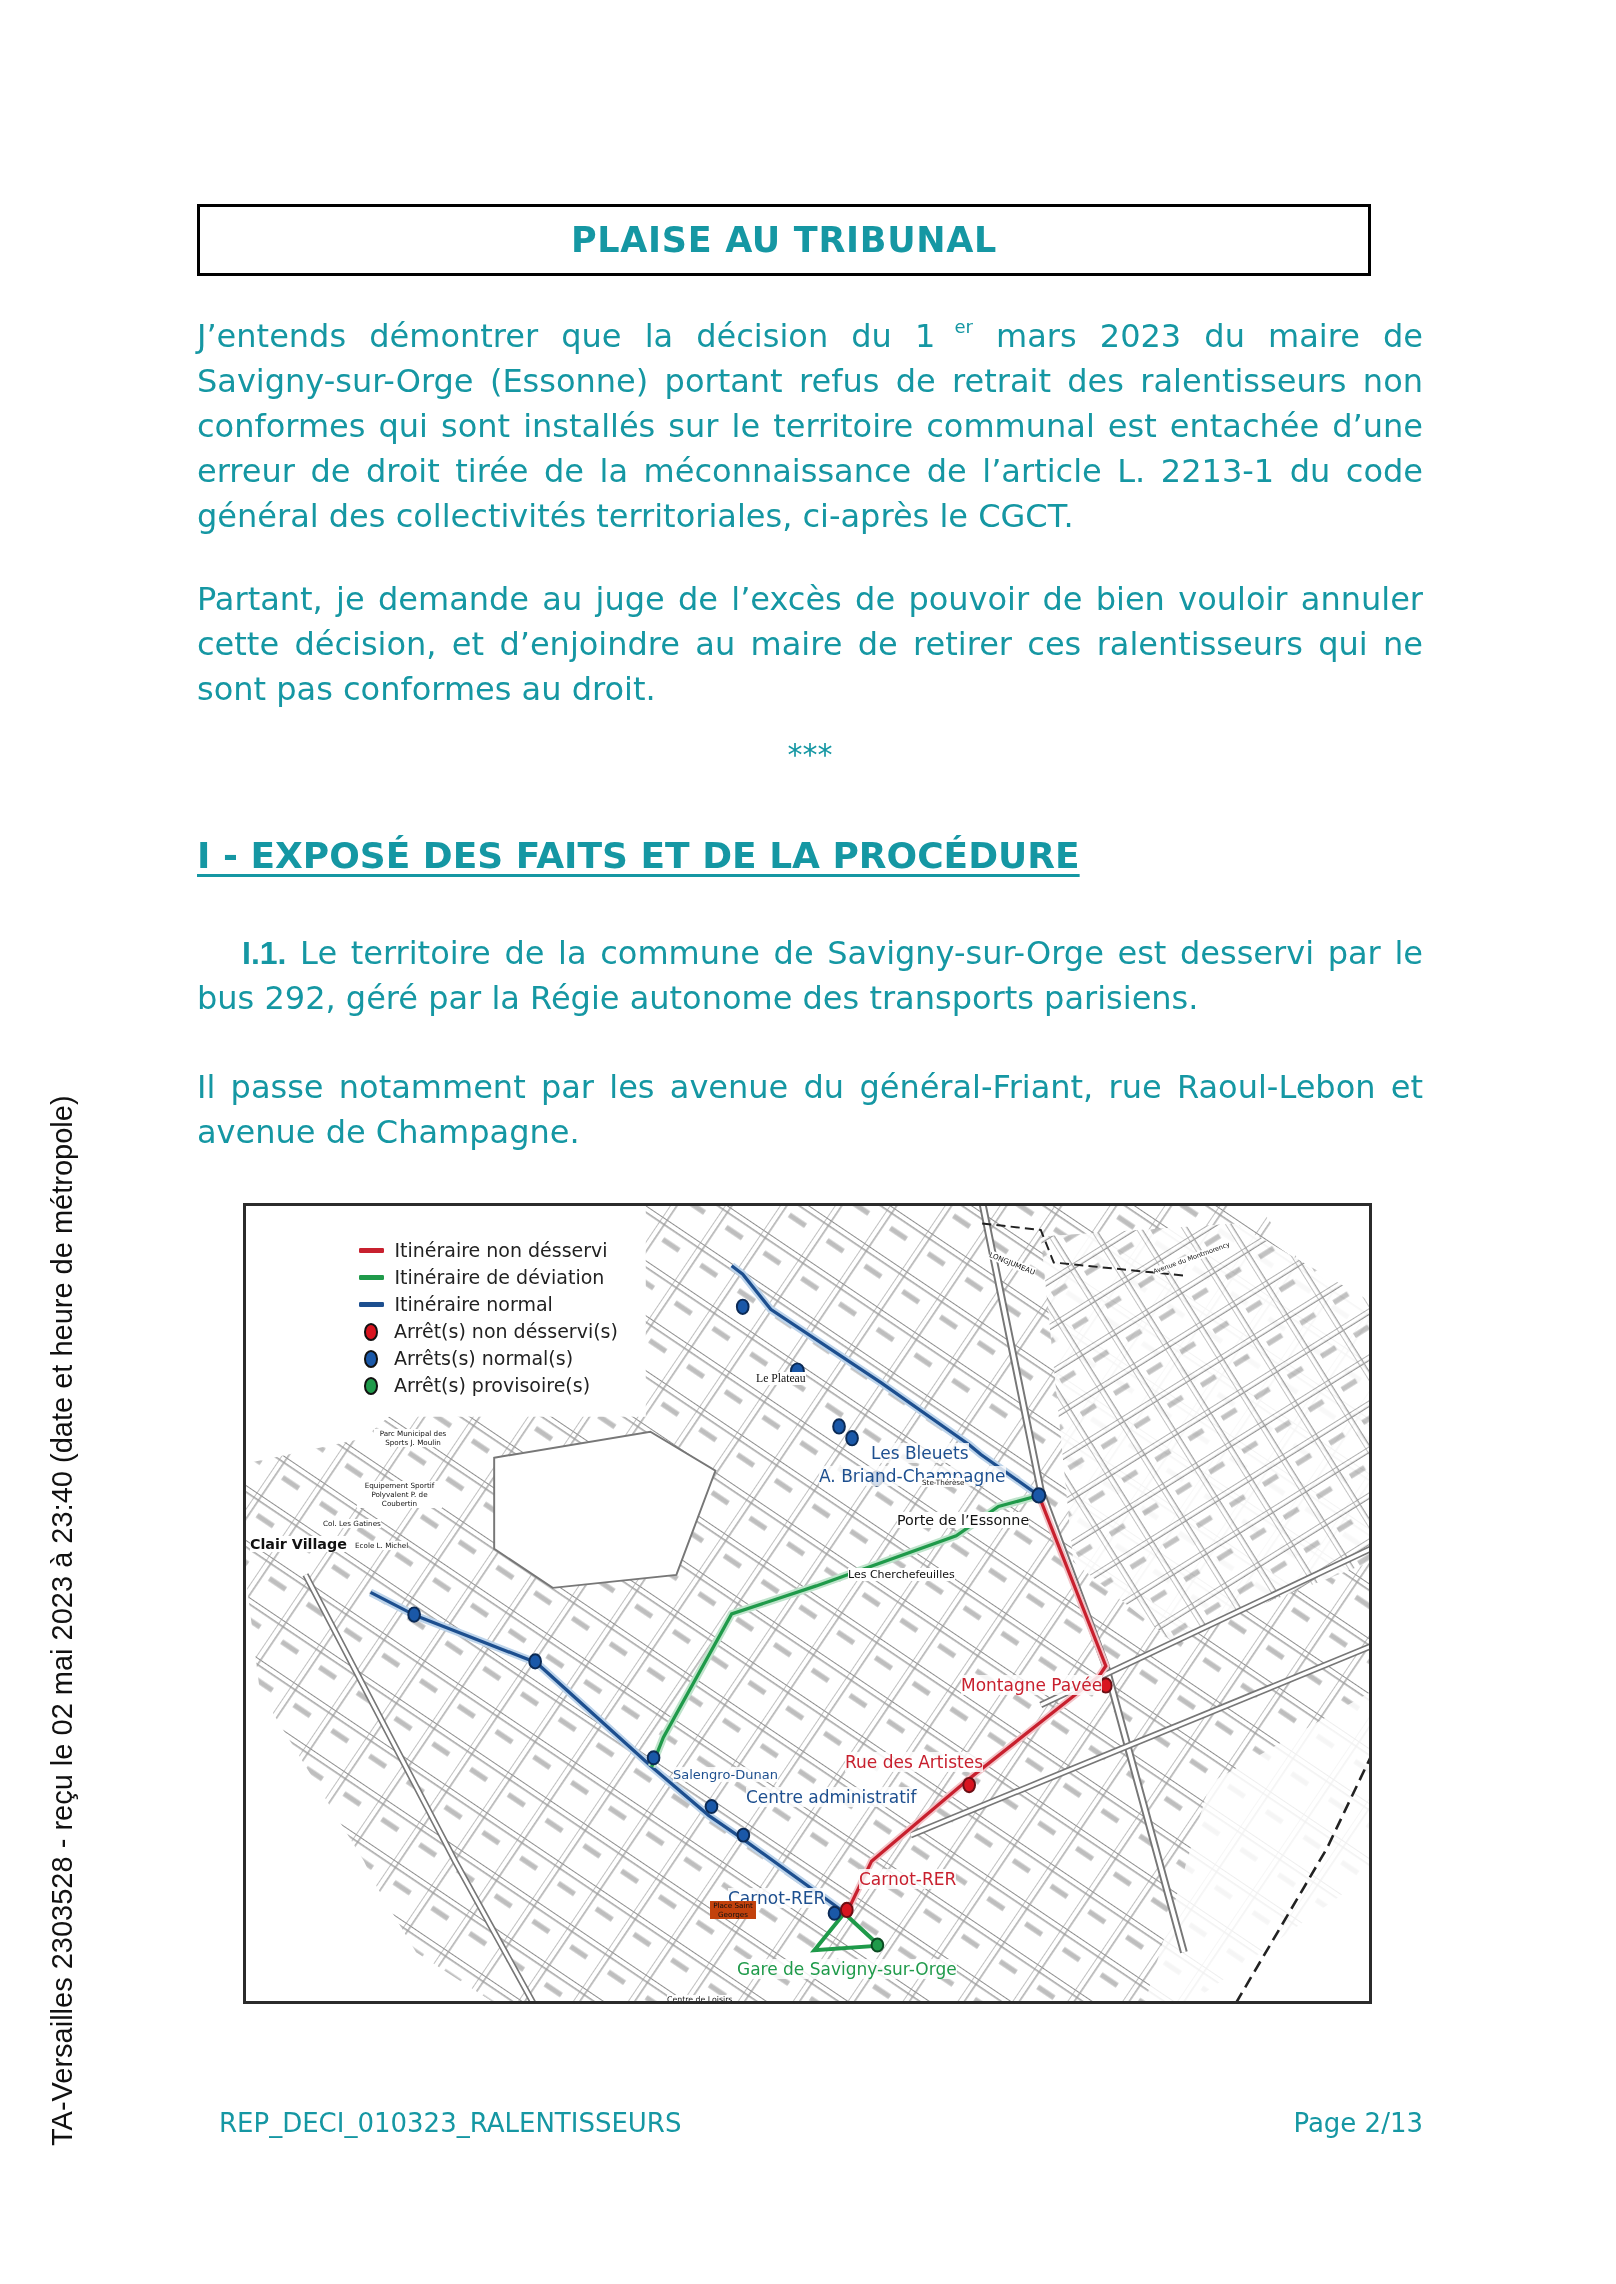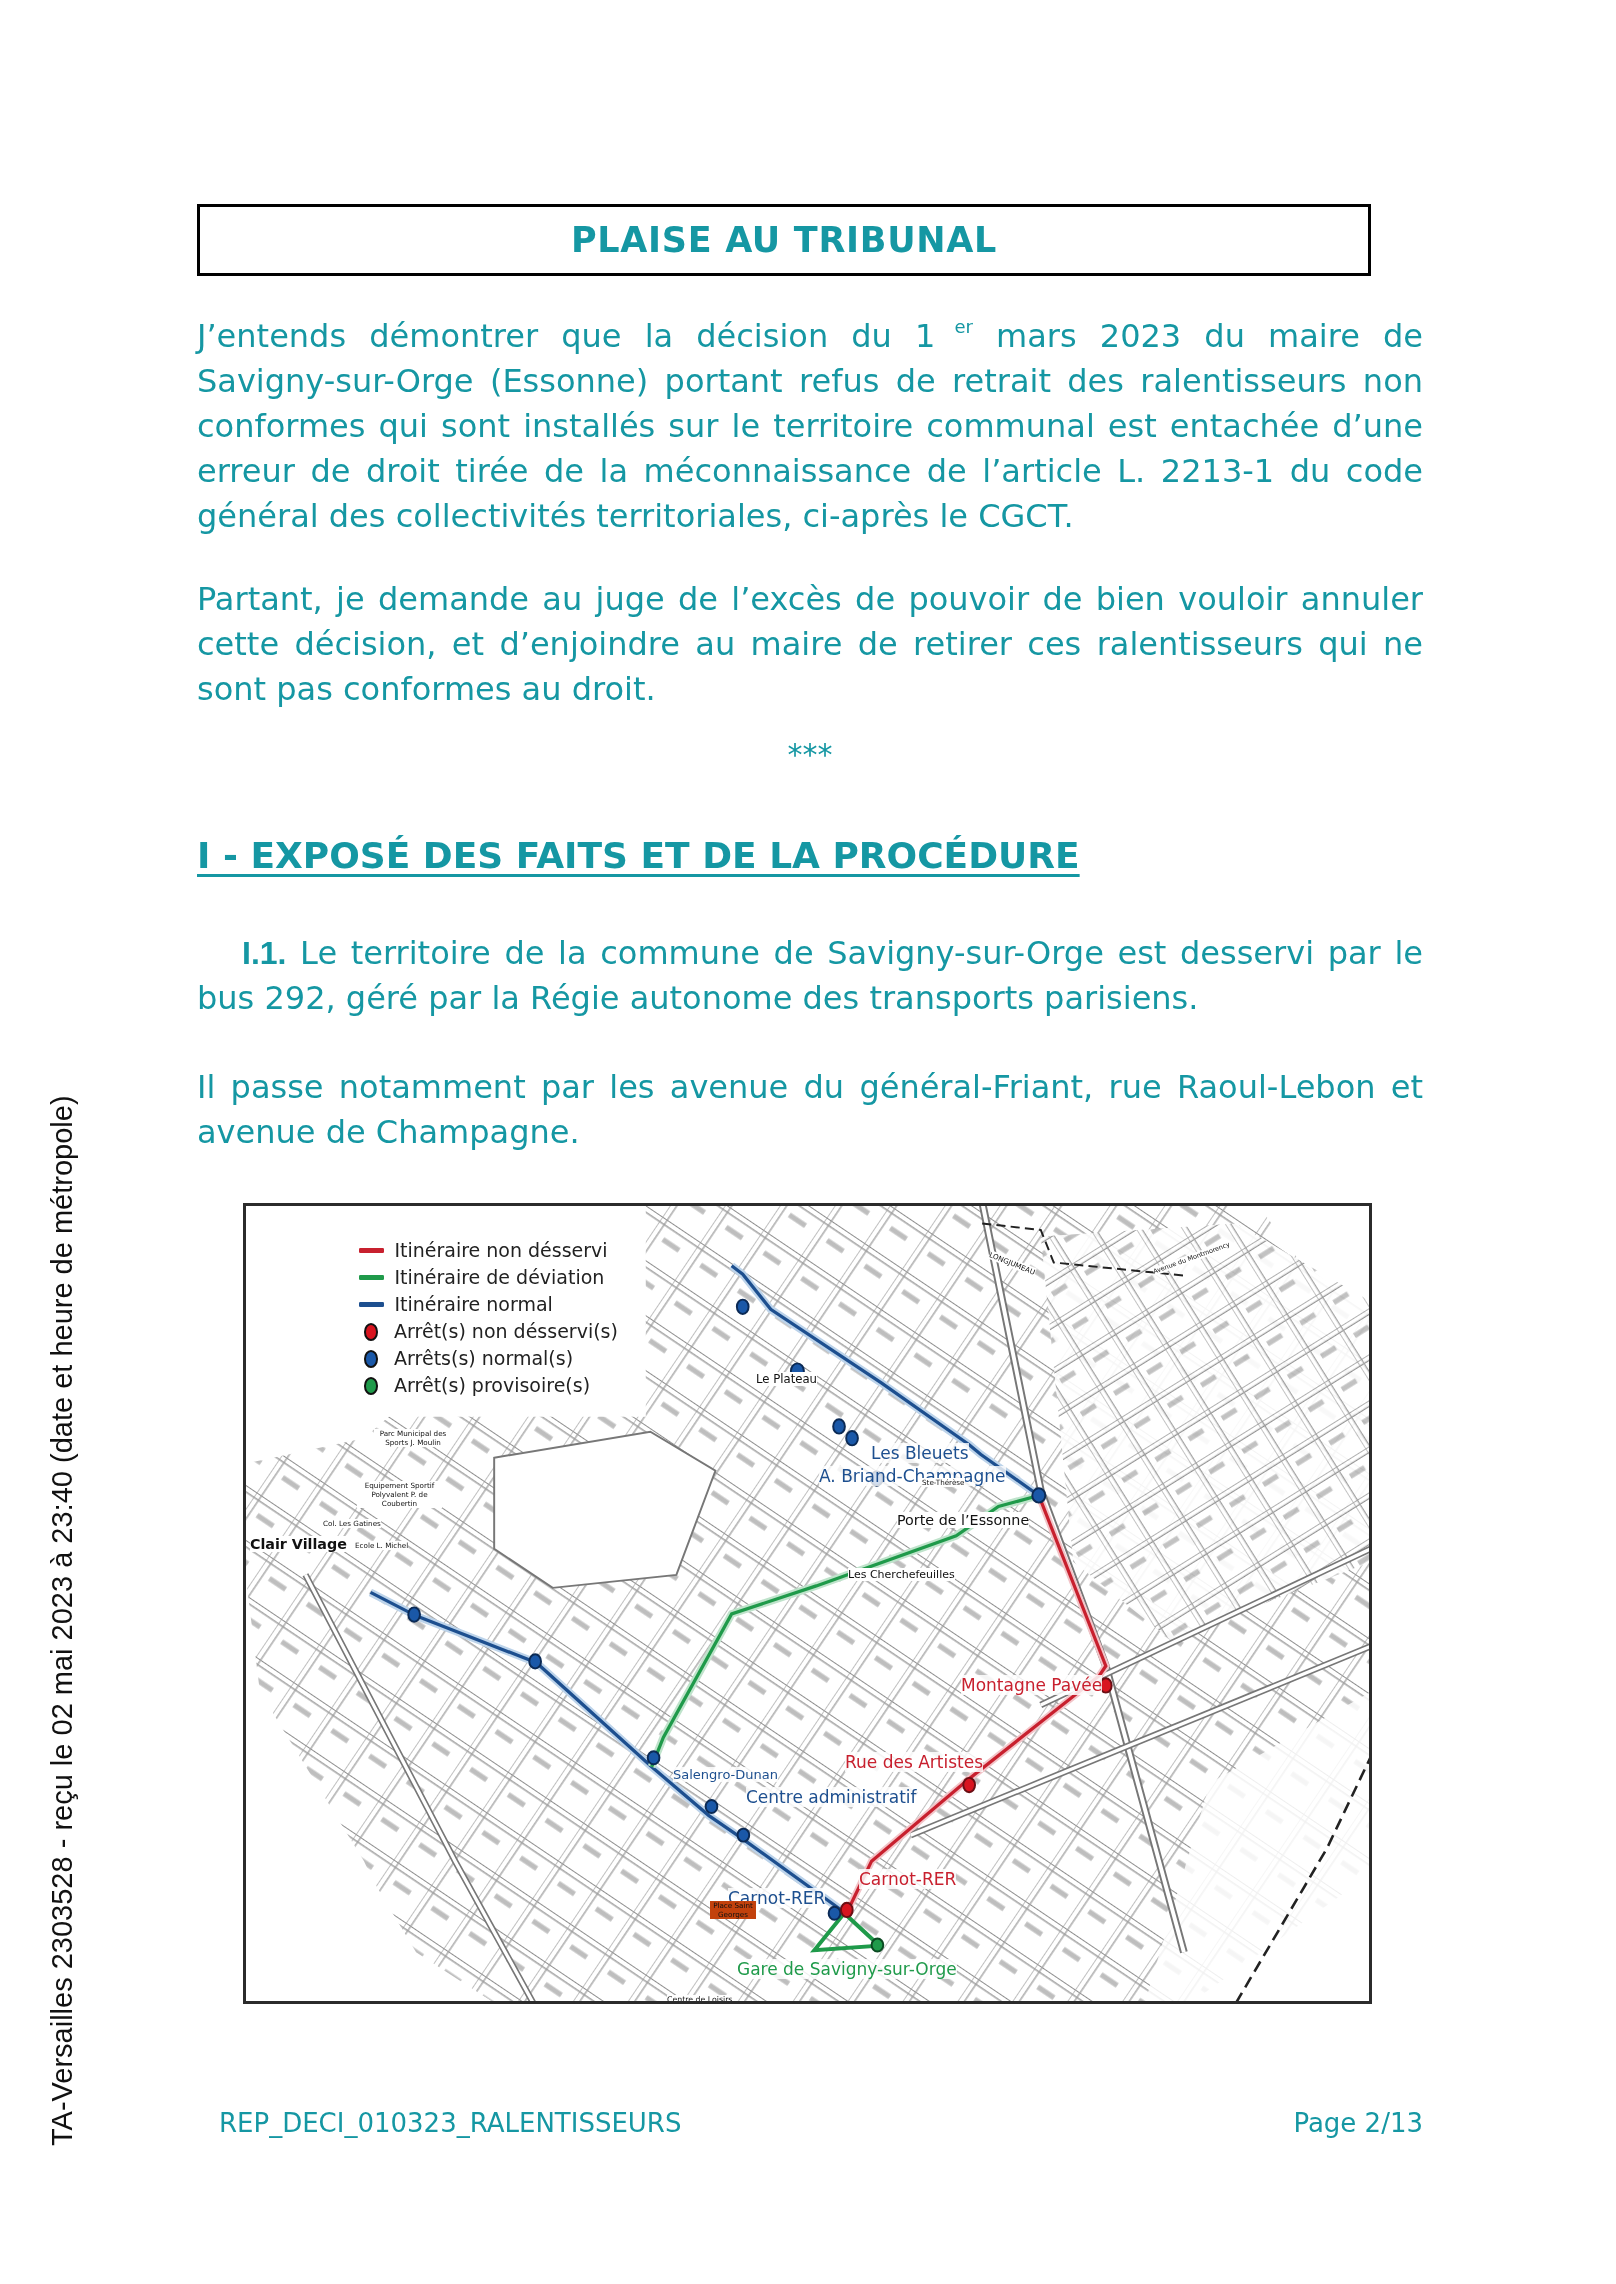--- a/index.html
+++ b/index.html
@@ -138,21 +138,21 @@
   <div class="map-label" style="left:625px; top:237px; font-size:17px; color:#1d4f8f; background:rgba(255,255,255,0.8);">Les Bleuets</div>
   <div class="map-label" style="left:573px; top:260px; font-size:17px; color:#1d4f8f; background:rgba(255,255,255,0.8);">A. Briand-Champagne</div>
   <div class="map-label" style="left:715px; top:469px; font-size:17px; color:#c8202e; background:rgba(255,255,255,0.85);">Montagne Pavée</div>
   <div class="map-label" style="left:599px; top:546px; font-size:17px; color:#c8202e; background:rgba(255,255,255,0.85);">Rue des Artistes</div>
   <div class="map-label" style="left:427px; top:533px; font-size:13px; color:#1d4f8f; background:rgba(255,255,255,0.85);margin-top:28px;">Salengro-Dunan</div>
   <div class="map-label" style="left:500px; top:581px; font-size:17px; color:#1d4f8f; background:rgba(255,255,255,0.85);">Centre administratif</div>
   <div class="map-label" style="left:482px; top:682px; font-size:17px; color:#1d4f8f; background:rgba(255,255,255,0.85);">Carnot-RER</div>
   <div class="map-label" style="left:613px; top:663px; font-size:17px; color:#c8202e; background:rgba(255,255,255,0.85);">Carnot-RER</div>
   <div class="map-label" style="left:491px; top:753px; font-size:17px; color:#1f9a4a; background:rgba(255,255,255,0.85);">Gare de Savigny-sur-Orge</div>
 
-  <div class="map-label" style="left:510px; top:166px; font-size:11.7px; color:#111; background:#fff;">Le Plateau</div>
+  <div class="map-label" style="left:510px; top:166px; font-size:11.7px; color:#111; background:#fff;font-family:Liberation Serif, serif;">Le Plateau</div>
   <div class="map-label" style="left:651px; top:306px; font-size:14.3px; color:#111; background:#fff;">Porte de l’Essonne</div>
   <div class="map-label" style="left:602px; top:362px; font-size:11px; color:#111; background:#fff;">Les Cherchefeuilles</div>
   <div class="map-label" style="left:3.9px; top:330px; font-size:14.3px; color:#111; font-weight:bold; background:#fff;">Clair Village</div>
   <div class="map-label" style="left:128px; top:223px; width:78px; font-size:7.2px; color:#111; white-space:normal; text-align:center; background:#fff;">Parc Municipal des Sports J. Moulin</div>
   <div class="map-label" style="left:111px; top:275px; width:85px; font-size:7.2px; color:#111; white-space:normal; text-align:center; background:#fff;">Equipement Sportif Polyvalent P. de Coubertin</div>
   <div class="map-label" style="left:77px; top:313px; font-size:7.2px; color:#111; background:#fff;">Col. Les Gatines</div>
   <div class="map-label" style="left:109px; top:335px; font-size:7.2px; color:#111; background:#fff;">Ecole L. Michel</div>
   <div class="map-label" style="left:676px; top:272px; font-size:7.2px; color:#111; background:#fff;">Ste-Thérèse</div>
   <div class="map-label" style="left:421px; top:789px; font-size:7.8px; color:#111; background:#fff;">Centre de Loisirs</div>
   <div class="map-label" style="left:464px; top:695px; width:46px; font-size:7.2px; color:#111; white-space:normal; text-align:center; background:#c2410c;">Place Saint Georges</div>

